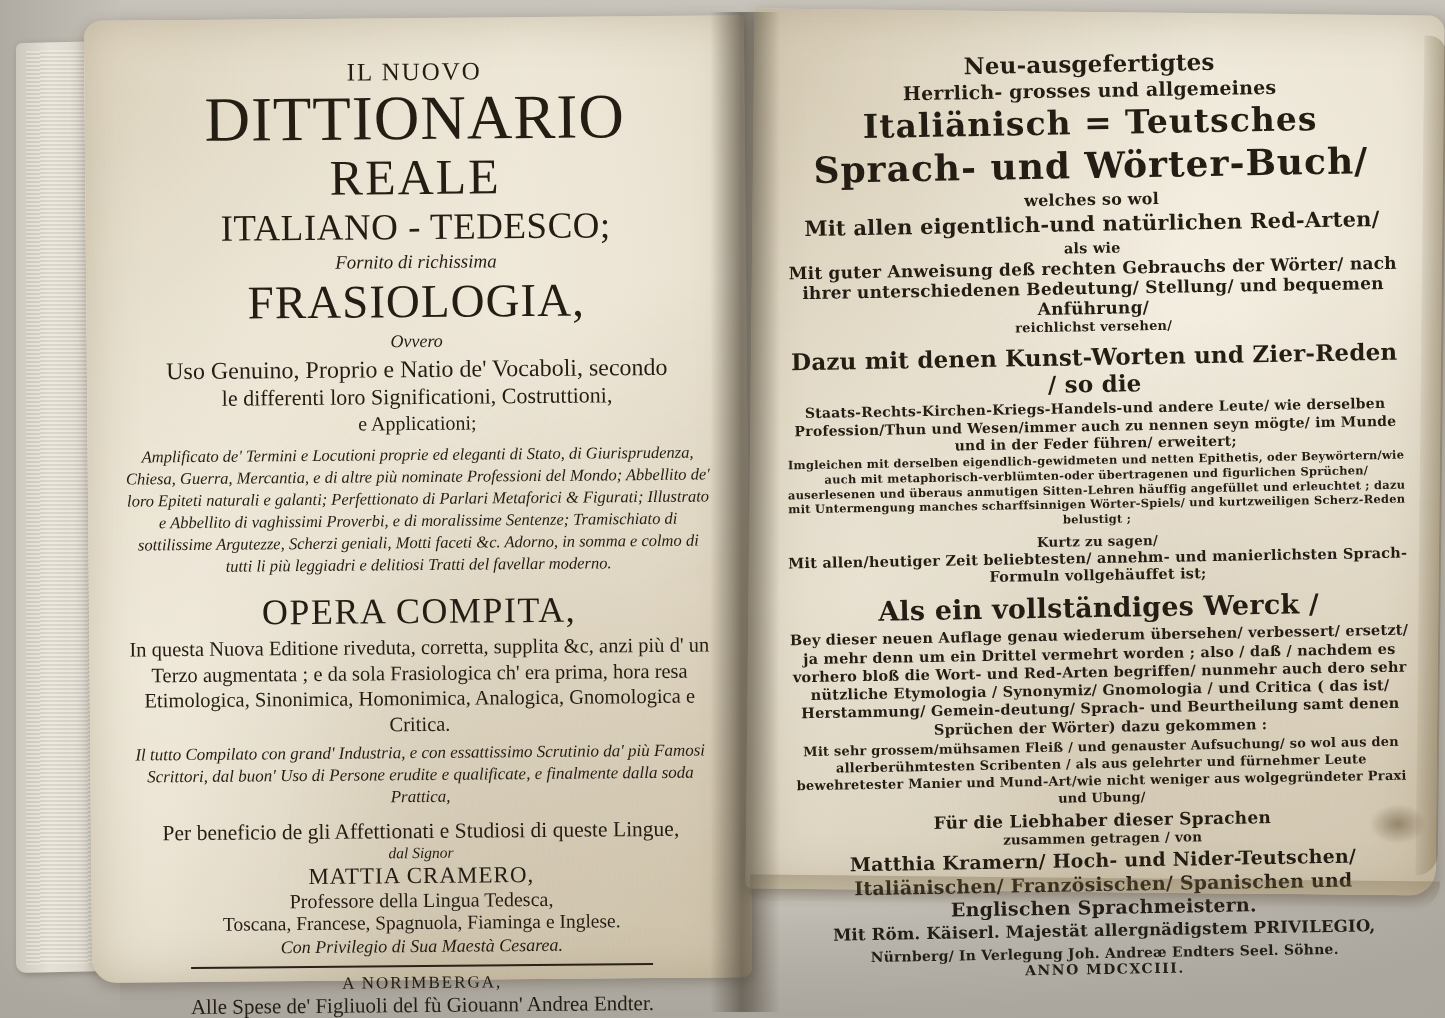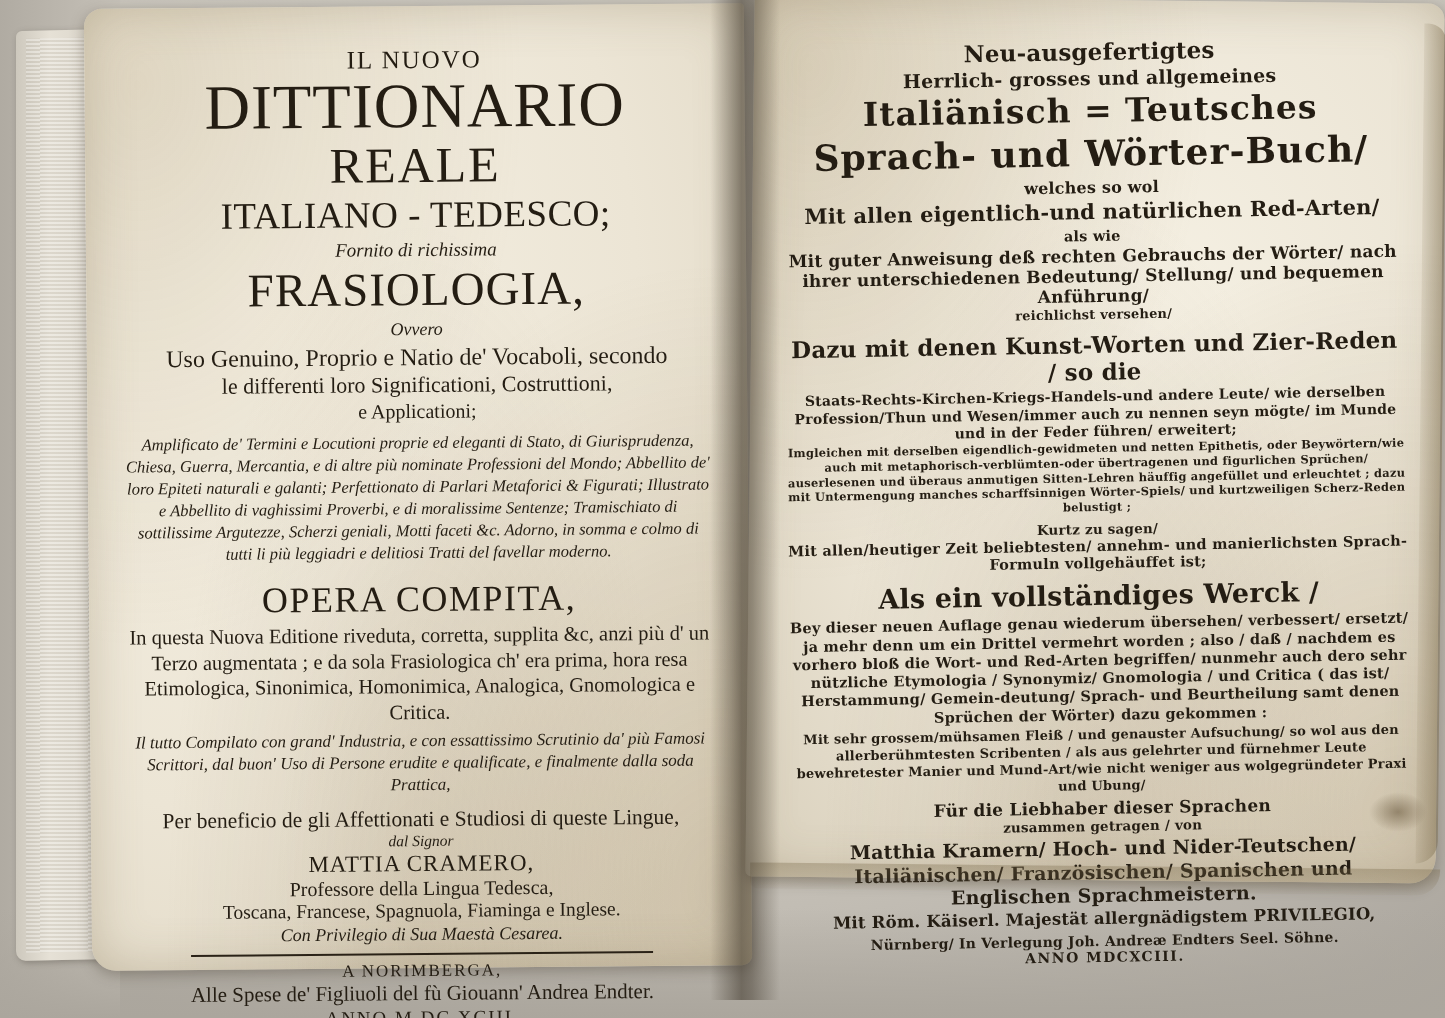--- a/index.html
+++ b/index.html
@@ -32,21 +32,21 @@
   .backdrop-top {
     position: absolute;
     left: 0; top: 0;
     width: 1445px; height: 60px;
     background: linear-gradient(180deg, #c8c4bb 0%, rgba(200,196,187,0) 100%);
   }
 
   
   .book {
     position: absolute;
-    left: 10px; top: 0;
+    left: 10px; top: 12px;
     width: 1435px; height: 1000px;
   }
 
   
   .leaf-stack {
     position: absolute;
     left: 6px; top: 30px;
     width: 96px; height: 930px;
     background: linear-gradient(90deg,#cdc8bd 0%, #e6e1d6 35%, #d6d1c6 100%);
     border-radius: 6px 2px 2px 10px;

